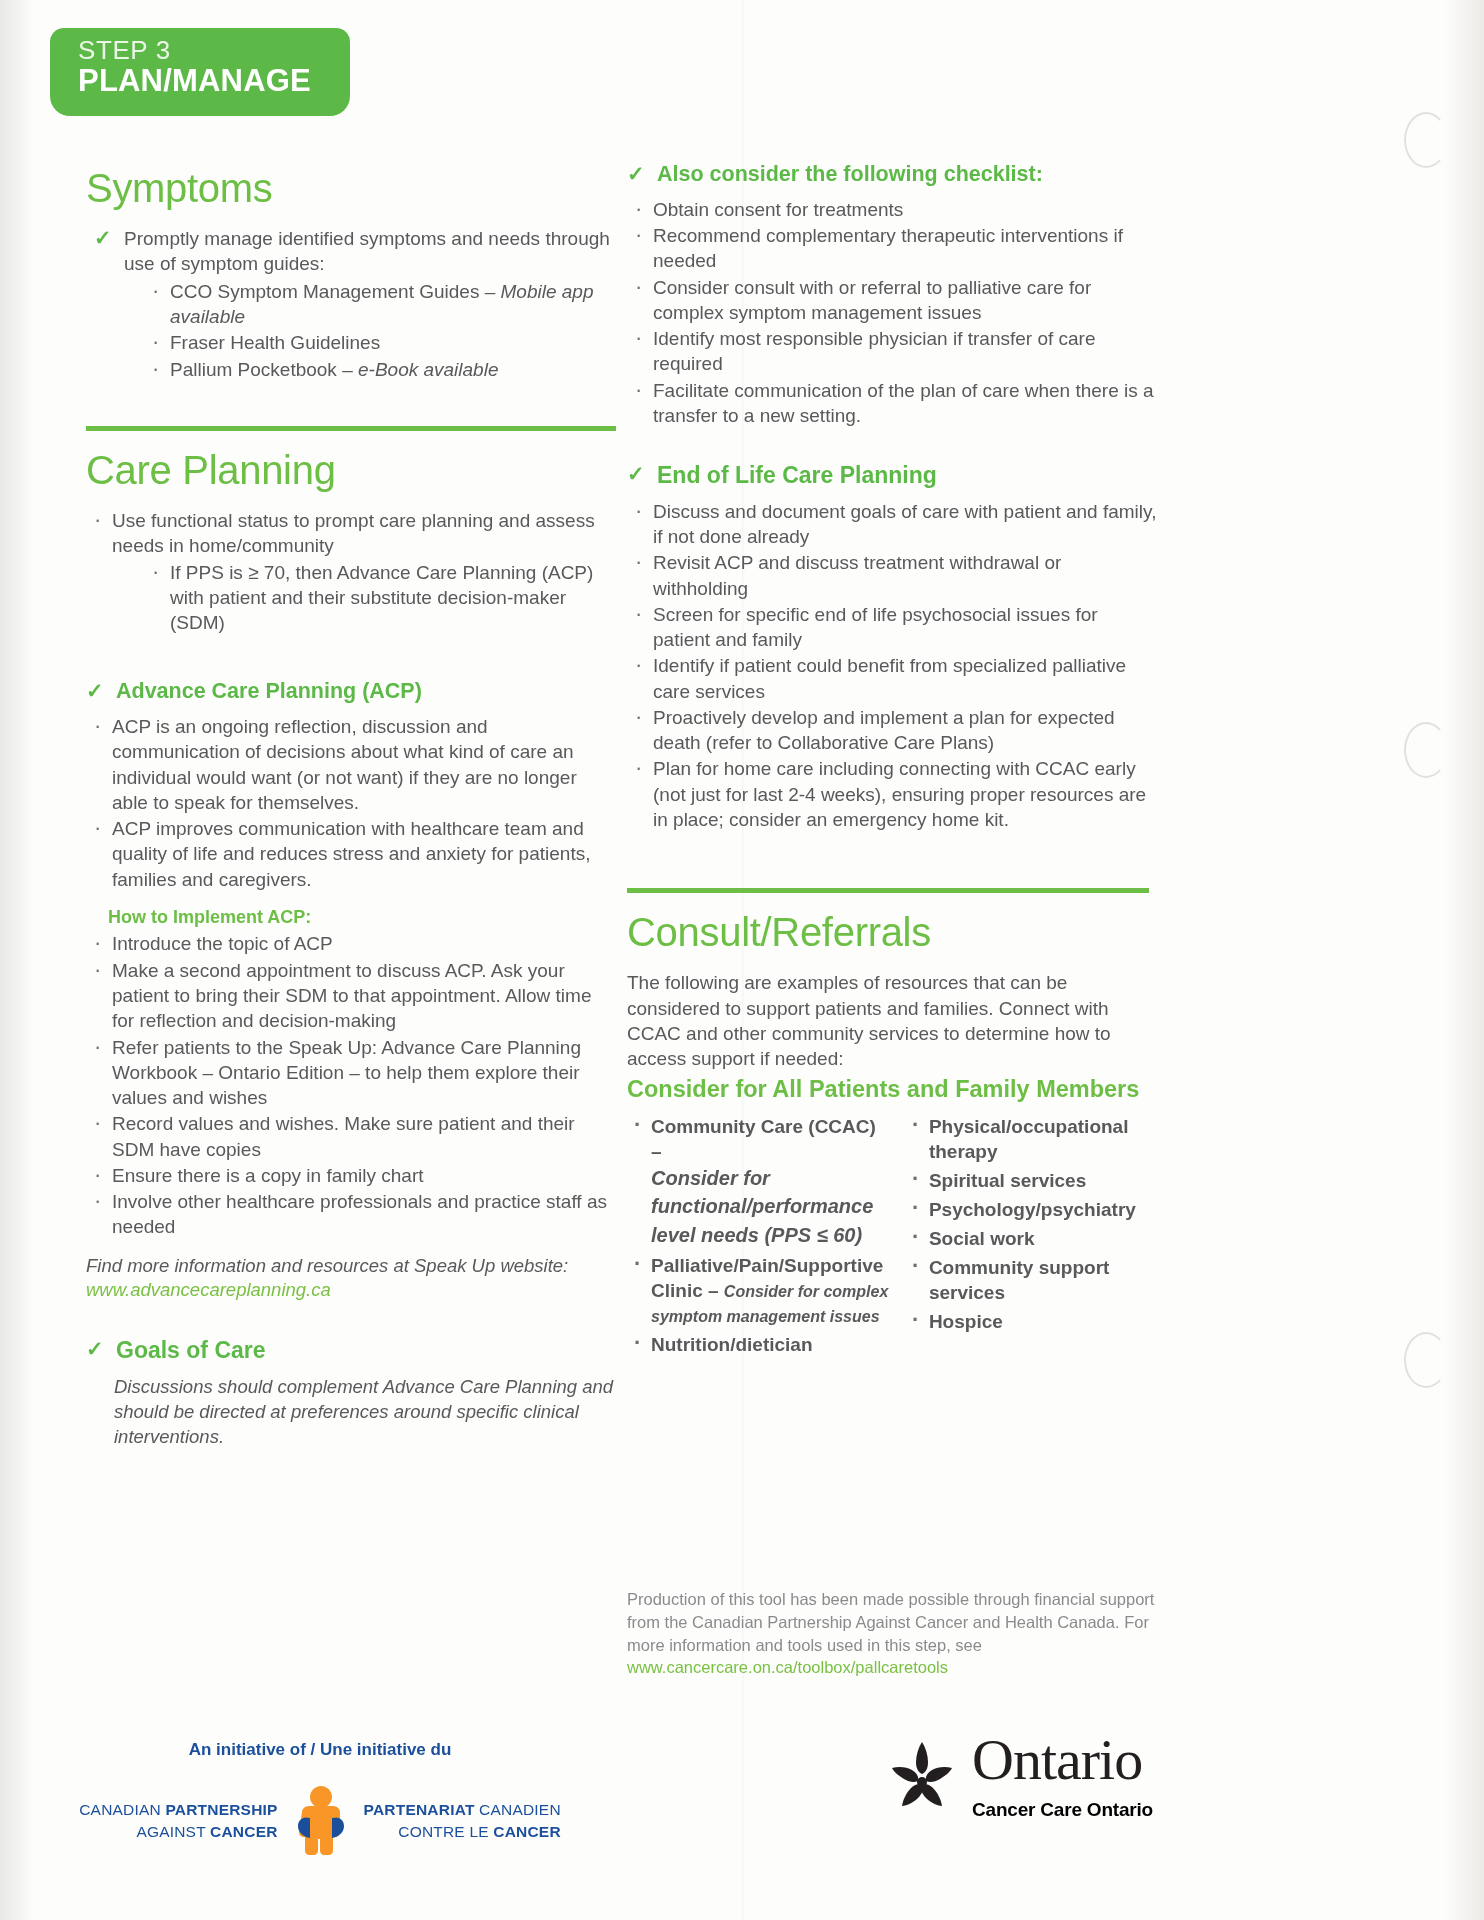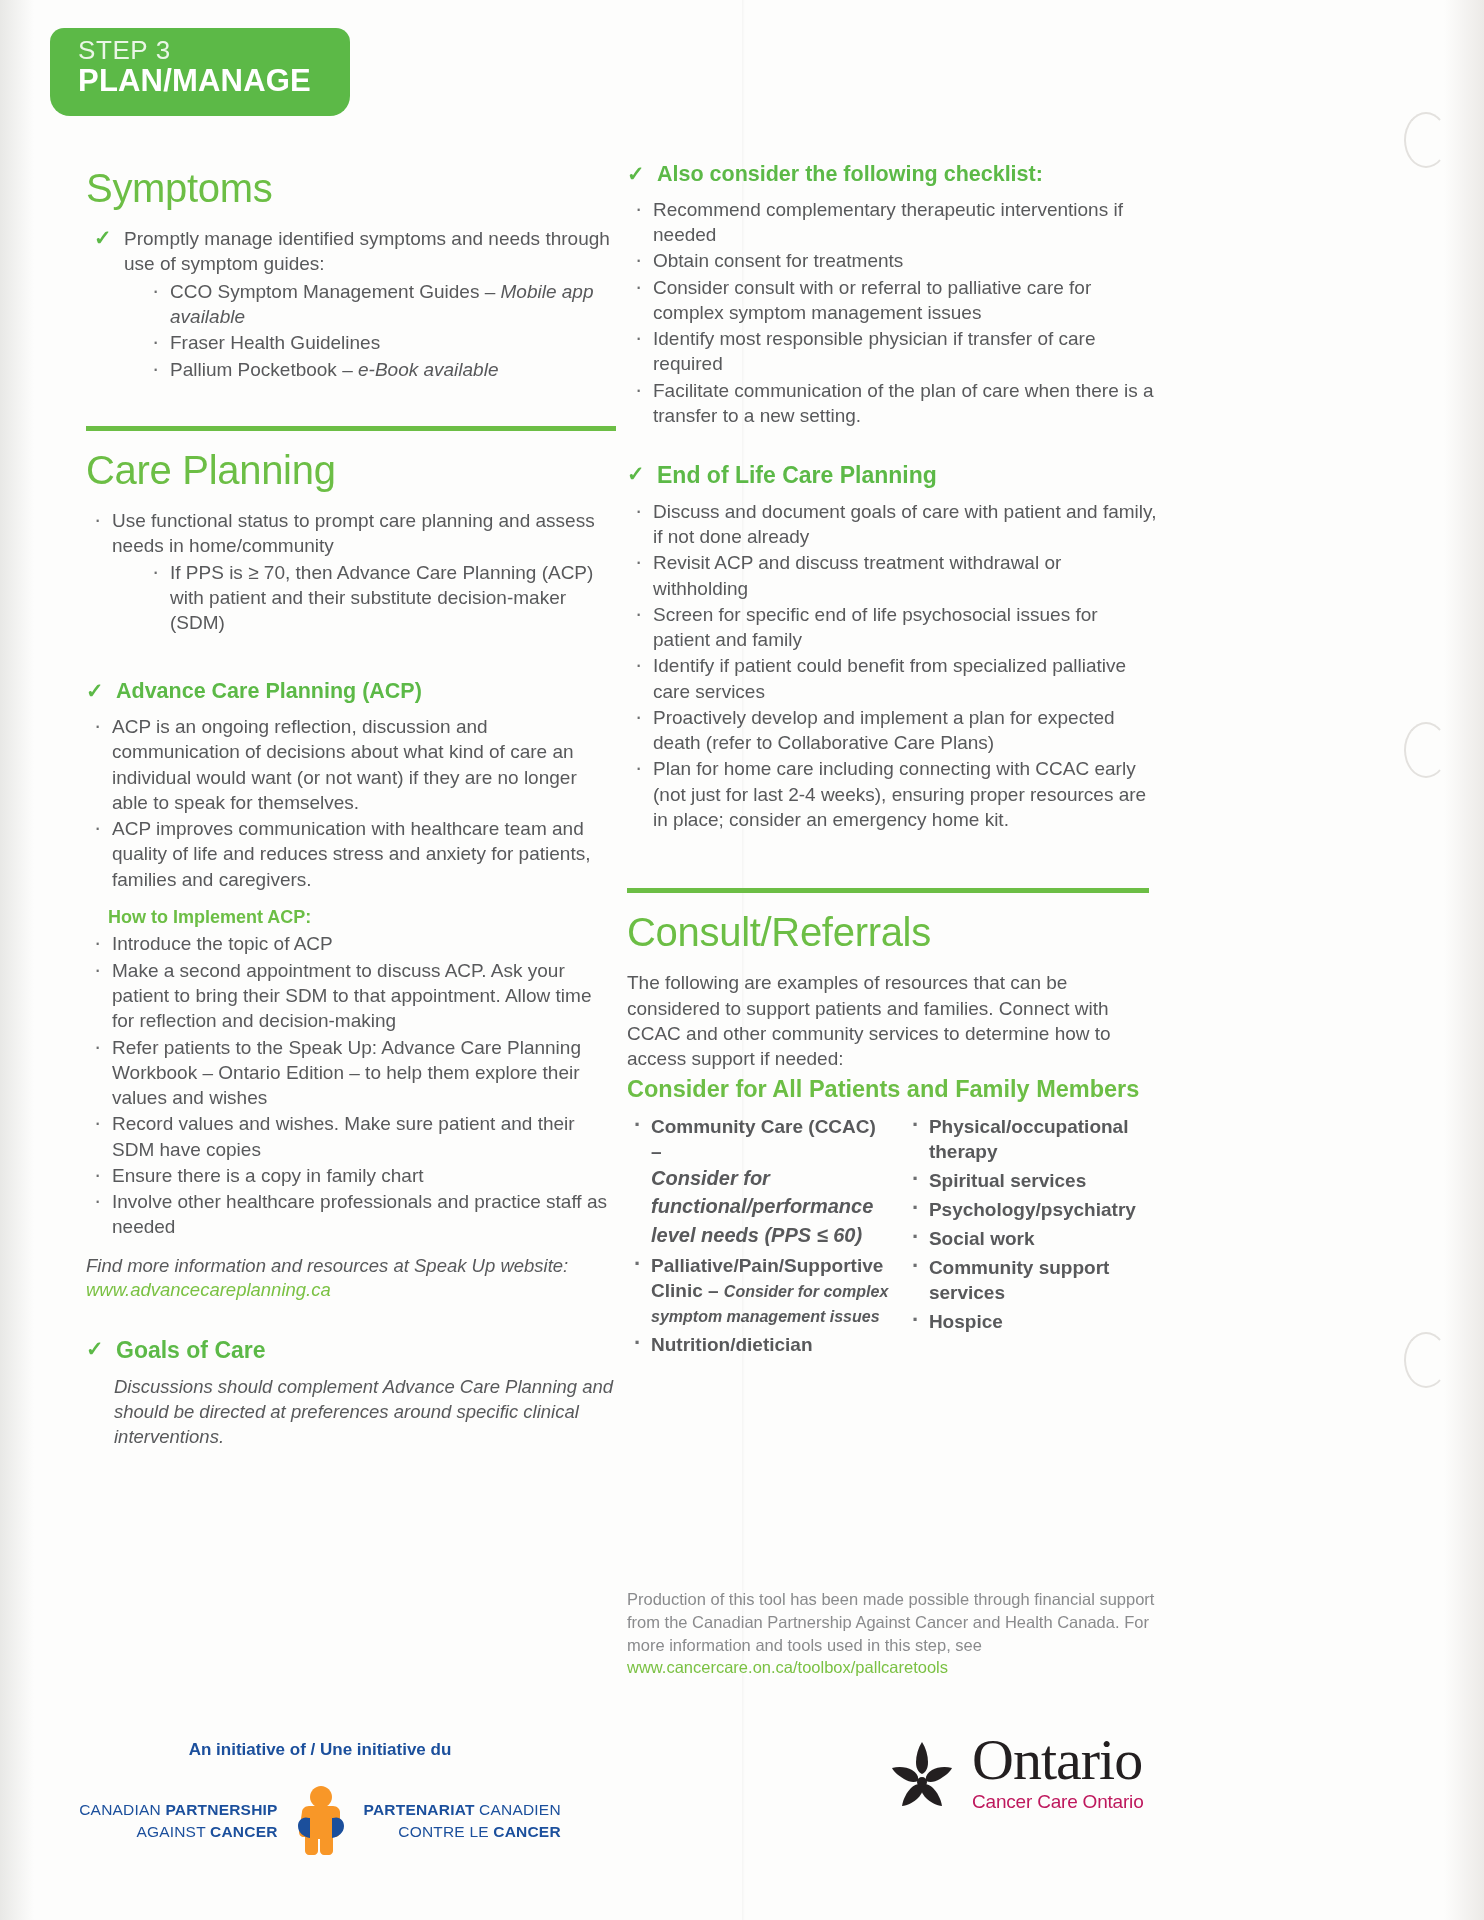--- a/index.html
+++ b/index.html
@@ -304,24 +304,24 @@
   }
   .ontario-word {
     font-family: "Liberation Serif", serif;
     font-size: 58px;
     line-height: 0.95;
     color: #231f20;
     letter-spacing: -1px;
   }
   .ontario-sub {
     font-size: 19px;
-    font-weight: normal;
-    color: #be185d;
+    font-weight: bold;
+    color: #000000;
     text-align: right;
-    margin-top: 4px;
+    margin-top: 12px;
     letter-spacing: -0.2px;
   }
 </style>
 </head>
 <body>
 
 <div class="page">
 
   <div class="scan-edge-left"></div>
   <div class="scan-edge-right"></div>
@@ -395,22 +395,22 @@
   </div>
 
   <div class="col-right">
 
     <h2 class="check-head">
       <span class="tick">✓</span>
       <span>Also consider the following checklist:</span>
     </h2>
 
     <ul class="bl">
+      <li>Obtain consent for treatments</li>
       <li>Recommend complementary therapeutic interventions if needed</li>
-      <li>Obtain consent for treatments</li>
       <li>Consider consult with or referral to palliative care for complex symptom management issues</li>
       <li>Identify most responsible physician if transfer of care required</li>
       <li>Facilitate communication of the plan of care when there is a transfer to a new setting.</li>
     </ul>
 
     <h2 class="check-head" style="margin-top:34px; font-size:23px;">
       <span class="tick">✓</span>
       <span>End of Life Care Planning</span>
     </h2>
 

